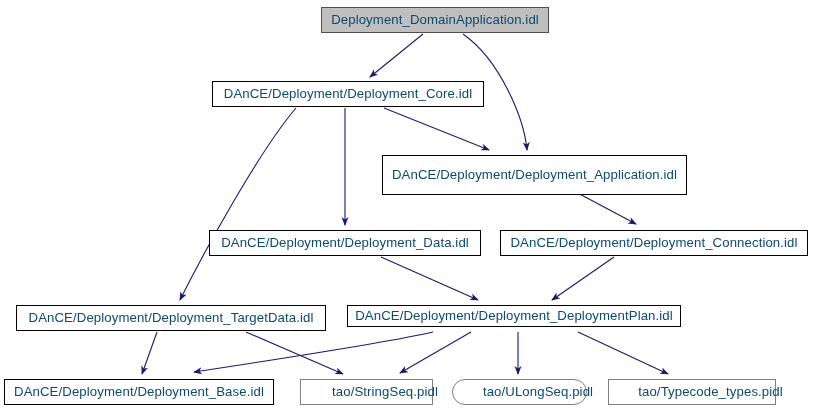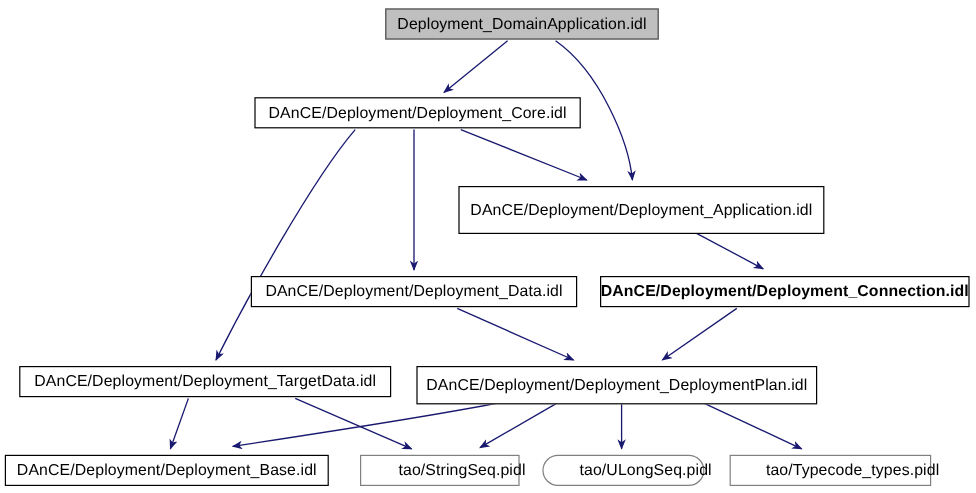--- a/index.html
+++ b/index.html
@@ -21,21 +21,21 @@
     left: 0;
     top: 0;
     width: 813px;
     height: 411px;
   }
   .node {
     position: absolute;
     box-sizing: border-box;
     border: 1px solid #000000;
     background: #ffffff;
-    color: #000000;
+    color: #0c4a6e;
     font-size: 13.2px;
     line-height: 1;
     display: flex;
     align-items: center;
     justify-content: center;
     white-space: nowrap;
     letter-spacing: 0.1px;
     z-index: 5;
   }
   .node.root {
@@ -80,27 +80,27 @@
       </div>
       <div class="node" style="left: 212px; top: 81px; width: 272px; height: 26px;">
         <span>DAnCE/Deployment/Deployment_Core.idl</span>
       </div>
       <div class="node" style="left: 382px; top: 155px; width: 305px; height: 40px;">
         <span>DAnCE/Deployment/Deployment_Application.idl</span>
       </div>
       <div class="node" style="left: 209px; top: 230px; width: 272px; height: 26px;">
         <span>DAnCE/Deployment/Deployment_Data.idl</span>
       </div>
-      <div class="node" style="left: 500px; top: 230px; width: 308px; height: 26px; font-weight: bold;">
+      <div class="node" style="left: 500px; top: 230px; width: 308px; height: 26px;">
         <span>DAnCE/Deployment/Deployment_Connection.idl</span>
       </div>
       <div class="node" style="left: 16px; top: 305px; width: 310px; height: 26px;">
         <span>DAnCE/Deployment/Deployment_TargetData.idl</span>
       </div>
-      <div class="node" style="left: 347px; top: 305px; width: 334px; height: 32px;">
+      <div class="node" style="left: 347px; top: 305px; width: 334px; height: 22px;">
         <span>DAnCE/Deployment/Deployment_DeploymentPlan.idl</span>
       </div>
       <div class="node" style="left: 4px; top: 379px; width: 270px; height: 26px;">
         <span>DAnCE/Deployment/Deployment_Base.idl</span>
       </div>
       <div class="node lib" style="left: 300px; top: 379px; width: 133px; height: 26px;">
         <span>tao/StringSeq.pidl</span>
       </div>
       <div class="node lib" style="left: 452px; top: 379px; width: 135px; height: 26px; border-radius: 13px;">
         <span>tao/ULongSeq.pidl</span>

